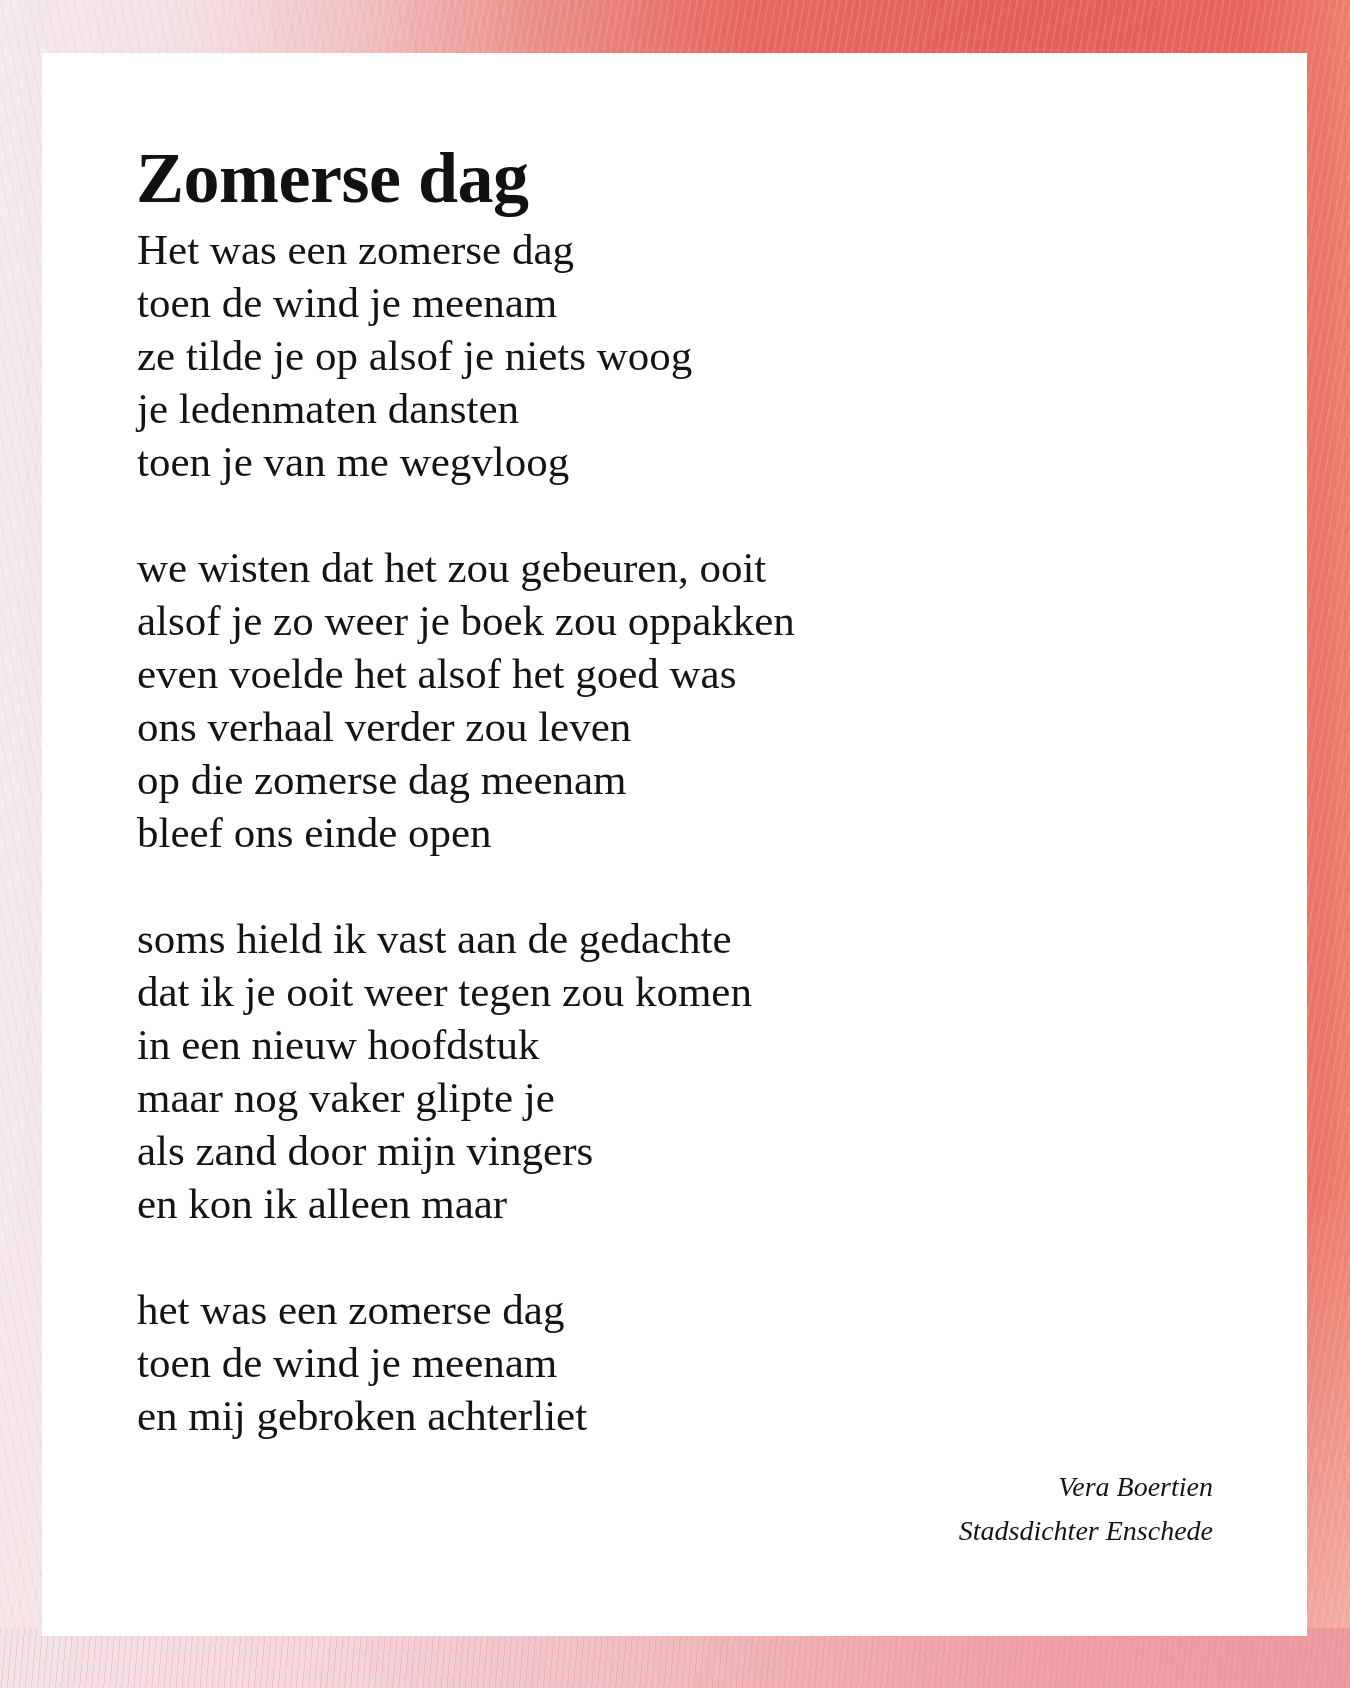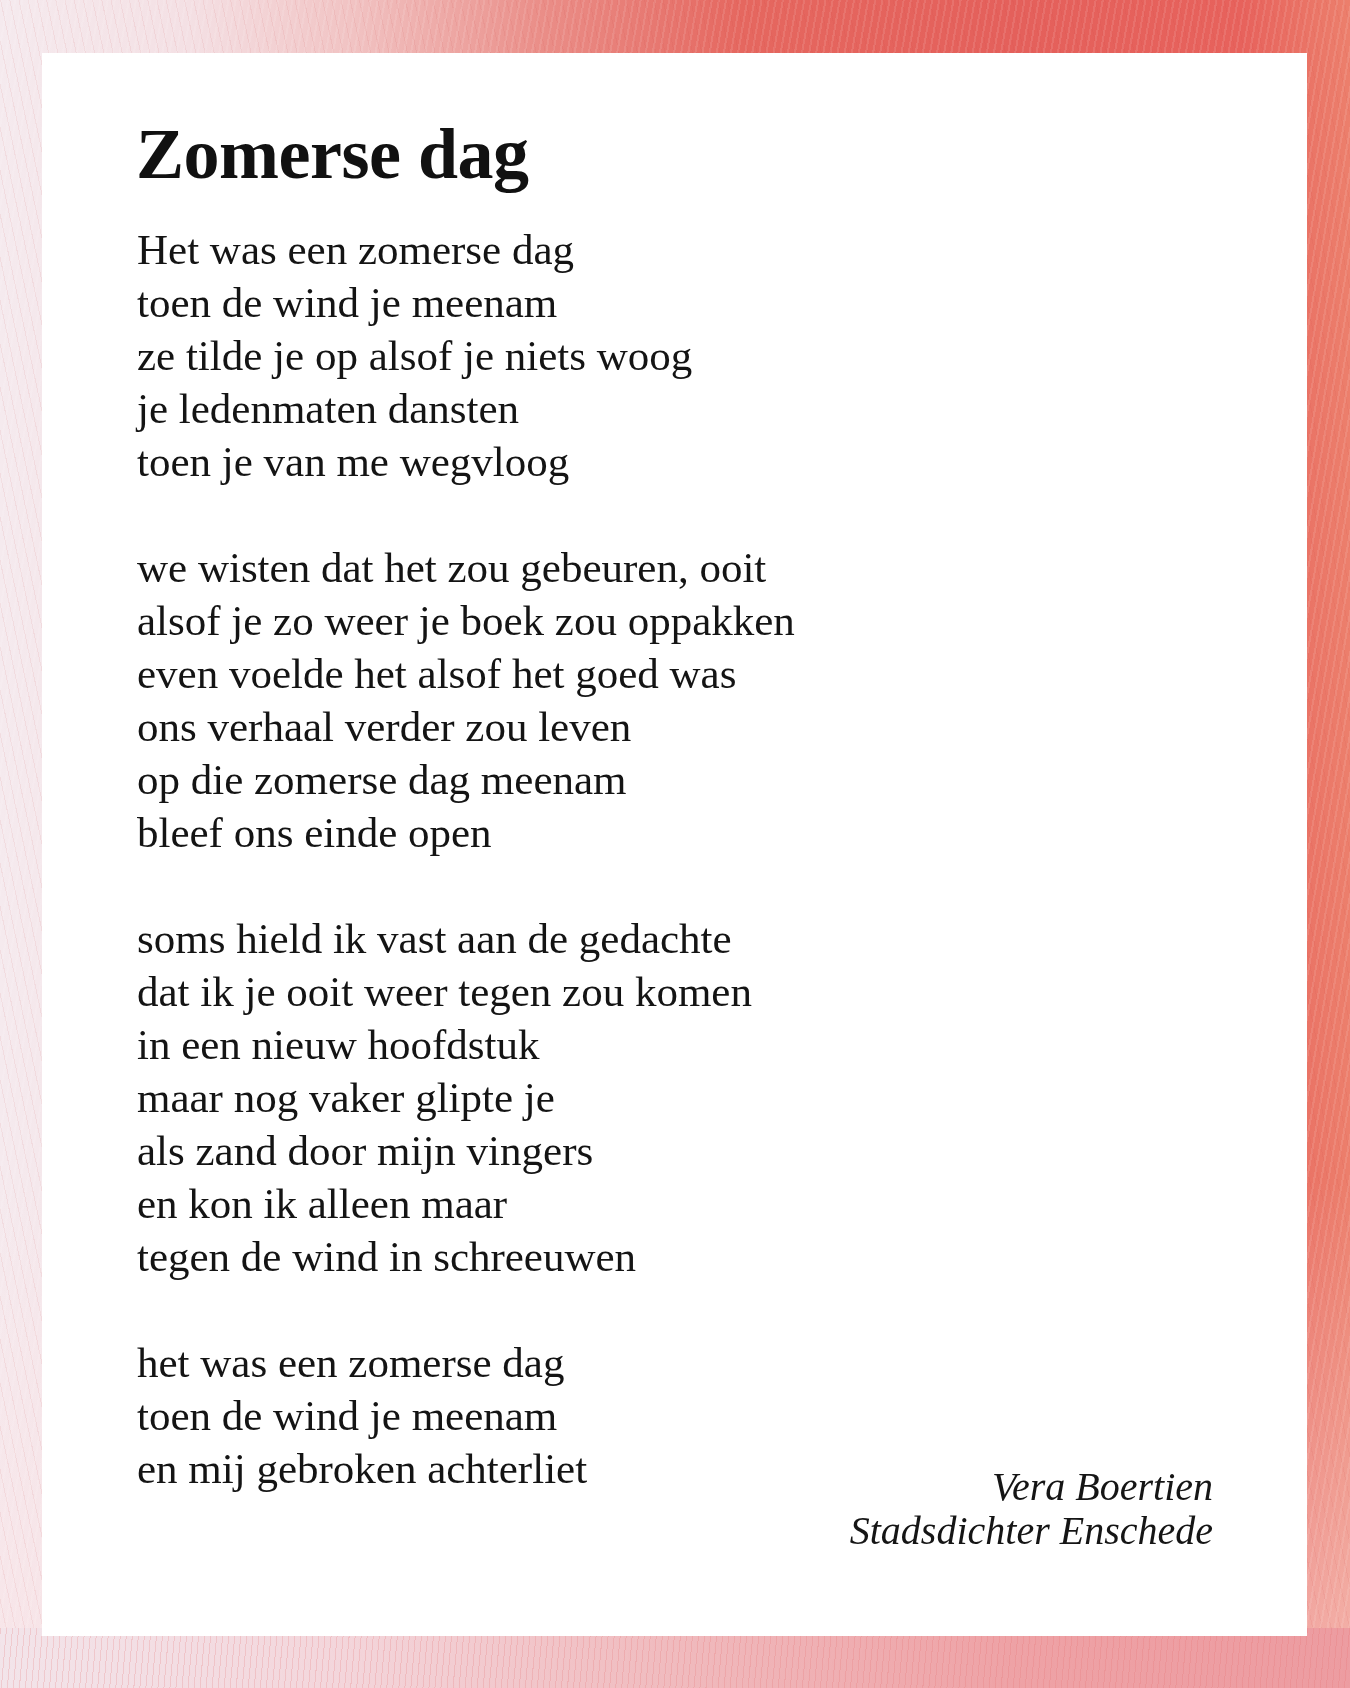--- a/index.html
+++ b/index.html
@@ -45,21 +45,21 @@
     position: absolute;
     left: 42px;
     top: 53px;
     width: 1265px;
     height: 1583px;
     background: #ffffff;
   }
   .title {
     position: absolute;
     left: 94px;
-    top: 56px;
+    top: 80px;
     margin: 0;
     font-size: 72px;
     font-weight: bold;
     line-height: 90px;
     color: #111111;
     letter-spacing: -0.5px;
   }
   .poem {
     position: absolute;
     left: 95px;
@@ -75,21 +75,21 @@
   .line {
     display: block;
     white-space: nowrap;
   }
   .signature {
     position: absolute;
     right: 94px;
     top: 1412px;
     text-align: right;
     font-style: italic;
-    font-size: 40px;
+    font-size: 28px;
     line-height: 44px;
     color: #151515;
   }
   .signature span {
     display: block;
   }
 </style>
 </head>
 <body>
 
@@ -117,21 +117,20 @@
       <span class="line">op die zomerse dag meenam</span>
       <span class="line">bleef ons einde open</span>
     </div>
     <div class="stanza">
       <span class="line">soms hield ik vast aan de gedachte</span>
       <span class="line">dat ik je ooit weer tegen zou komen</span>
       <span class="line">in een nieuw hoofdstuk</span>
       <span class="line">maar nog vaker glipte je</span>
       <span class="line">als zand door mijn vingers</span>
       <span class="line">en kon ik alleen maar</span>
-      <span class="line">tegen de wind in schreeuwen</span>
     </div>
     <div class="stanza">
       <span class="line">het was een zomerse dag</span>
       <span class="line">toen de wind je meenam</span>
       <span class="line">en mij gebroken achterliet</span>
     </div>
   </div>
 
   <div class="signature">
     <span>Vera Boertien</span>

